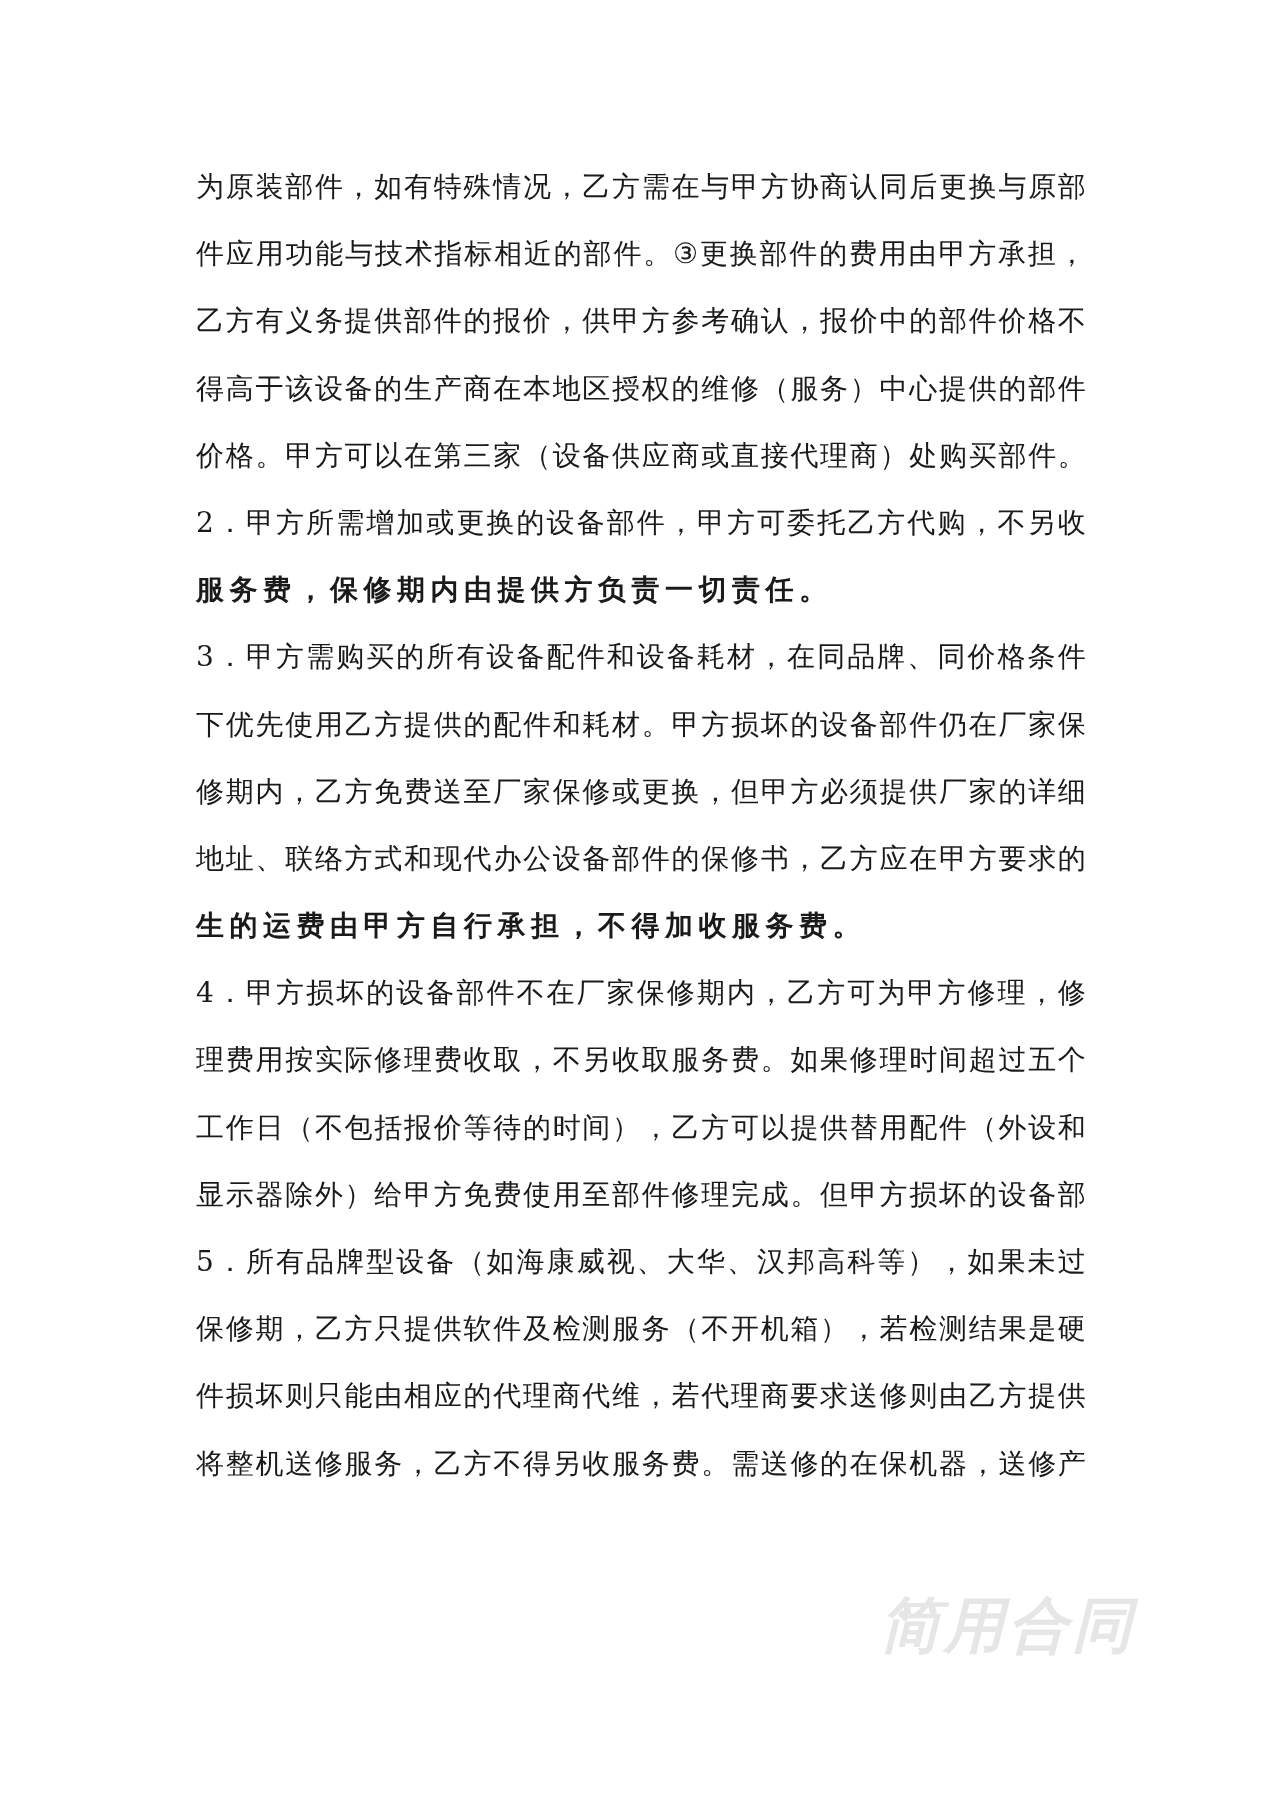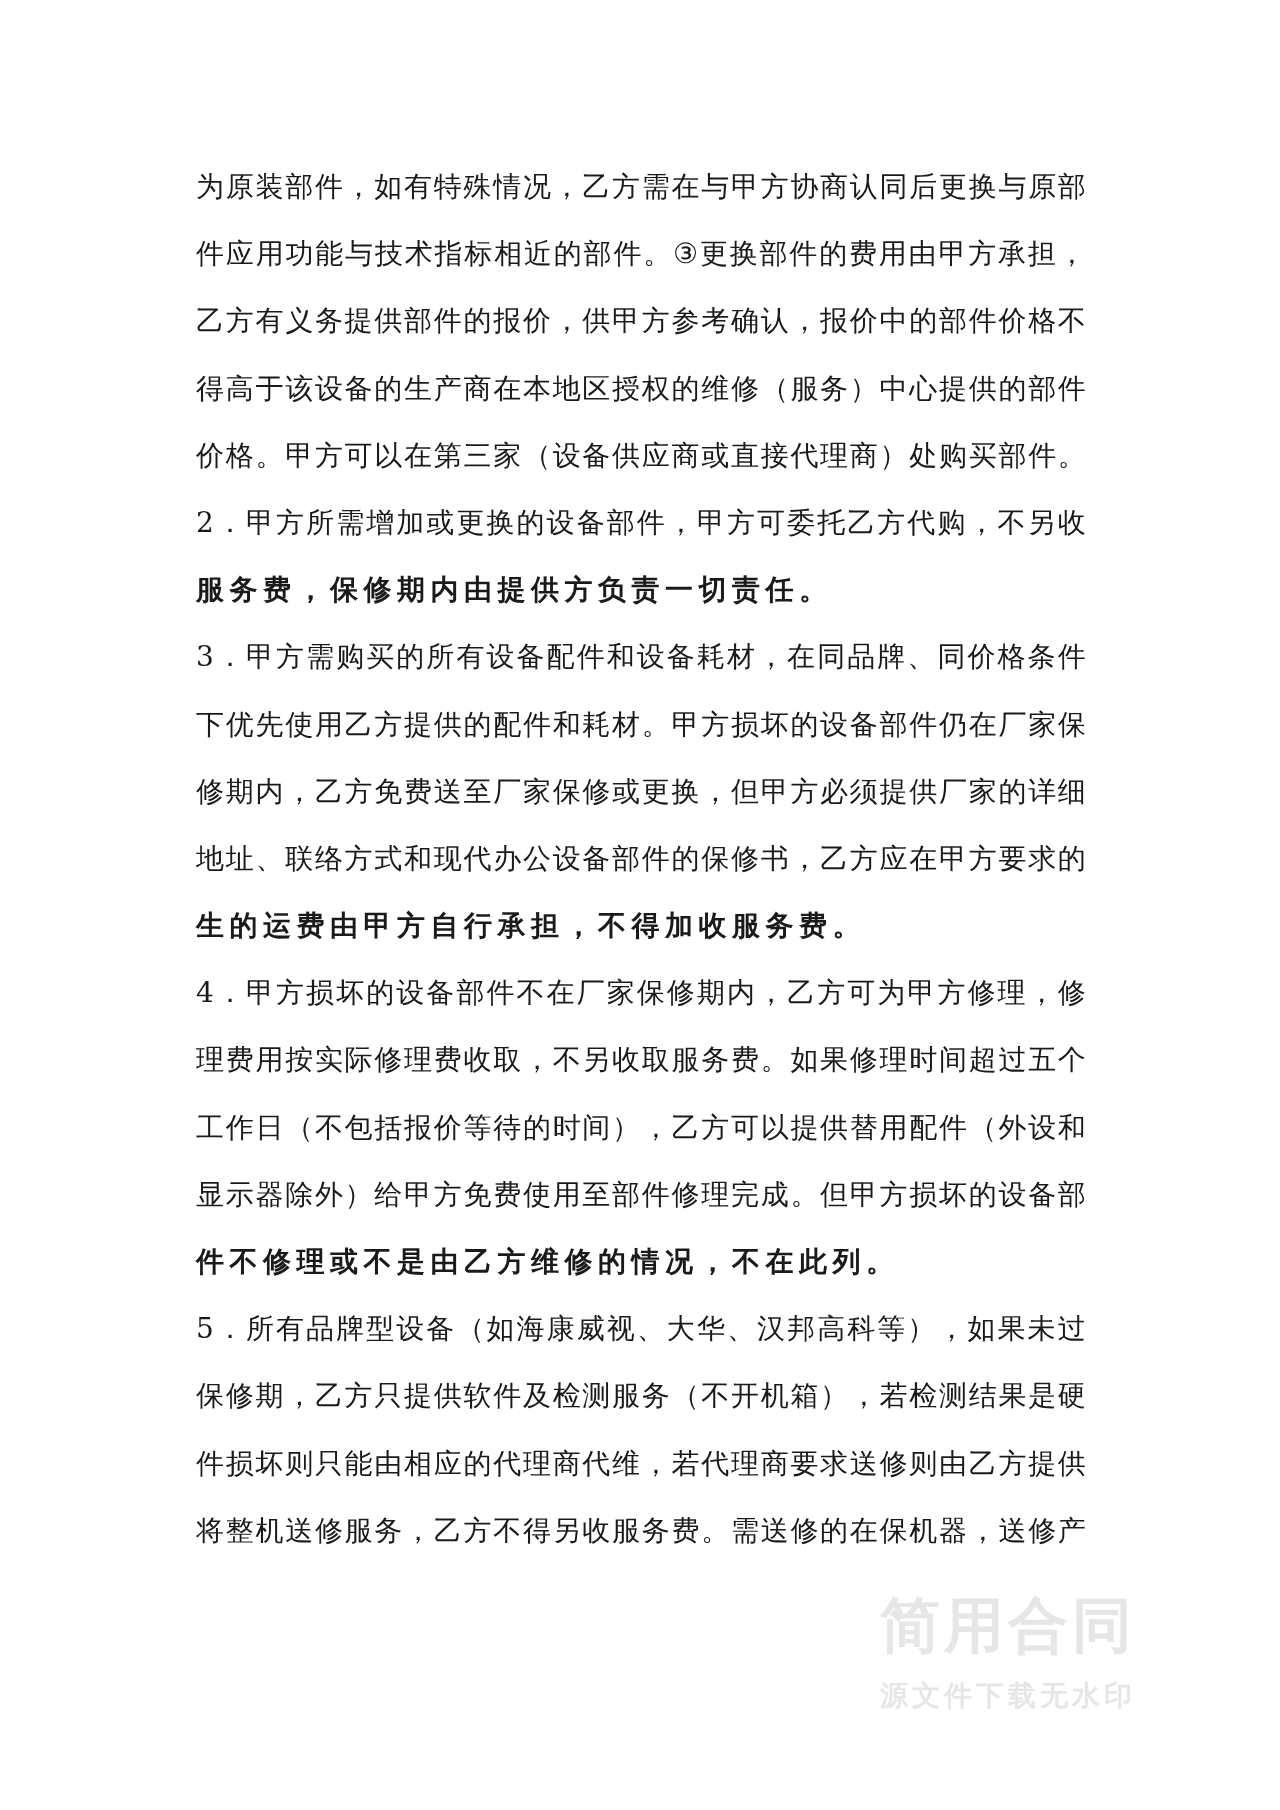--- a/index.html
+++ b/index.html
@@ -44,20 +44,21 @@
       font-weight: bold;
     }
     .watermark {
       position: absolute;
       left: 880px;
       top: 1590px;
       width: 310px;
       text-align: left;
       color: #e6e6e6;
       font-family: "DejaVu Sans", "Liberation Sans", sans-serif;
+      font-style: italic;
       user-select: none;
     }
     .wm-title {
       font-size: 60px;
       font-weight: bold;
       line-height: 70px;
       letter-spacing: 4px;
     }
     .wm-sub {
       font-size: 28px;
@@ -515,21 +516,20 @@
         <span>但</span>
         <span>甲</span>
         <span>方</span>
         <span>损</span>
         <span>坏</span>
         <span>的</span>
         <span>设</span>
         <span>备</span>
         <span>部</span>
       </div>
-    <div class="line last">件不修理或不是由乙方维修的情况，不在此列。</div>
     <div class="line" style="display: flex; justify-content: space-between;">
         <span>5</span>
         <span>．</span>
         <span>所</span>
         <span>有</span>
         <span>品</span>
         <span>牌</span>
         <span>型</span>
         <span>设</span>
         <span>备</span>
@@ -648,15 +648,14 @@
         <span>器</span>
         <span>，</span>
         <span>送</span>
         <span>修</span>
         <span>产</span>
       </div>
   </div>
 
   <div class="watermark">
     <div class="wm-title">简用合同</div>
-    <div class="wm-sub">源文件下载无水印</div>
   </div>
 </div>
 
 </body></html>

